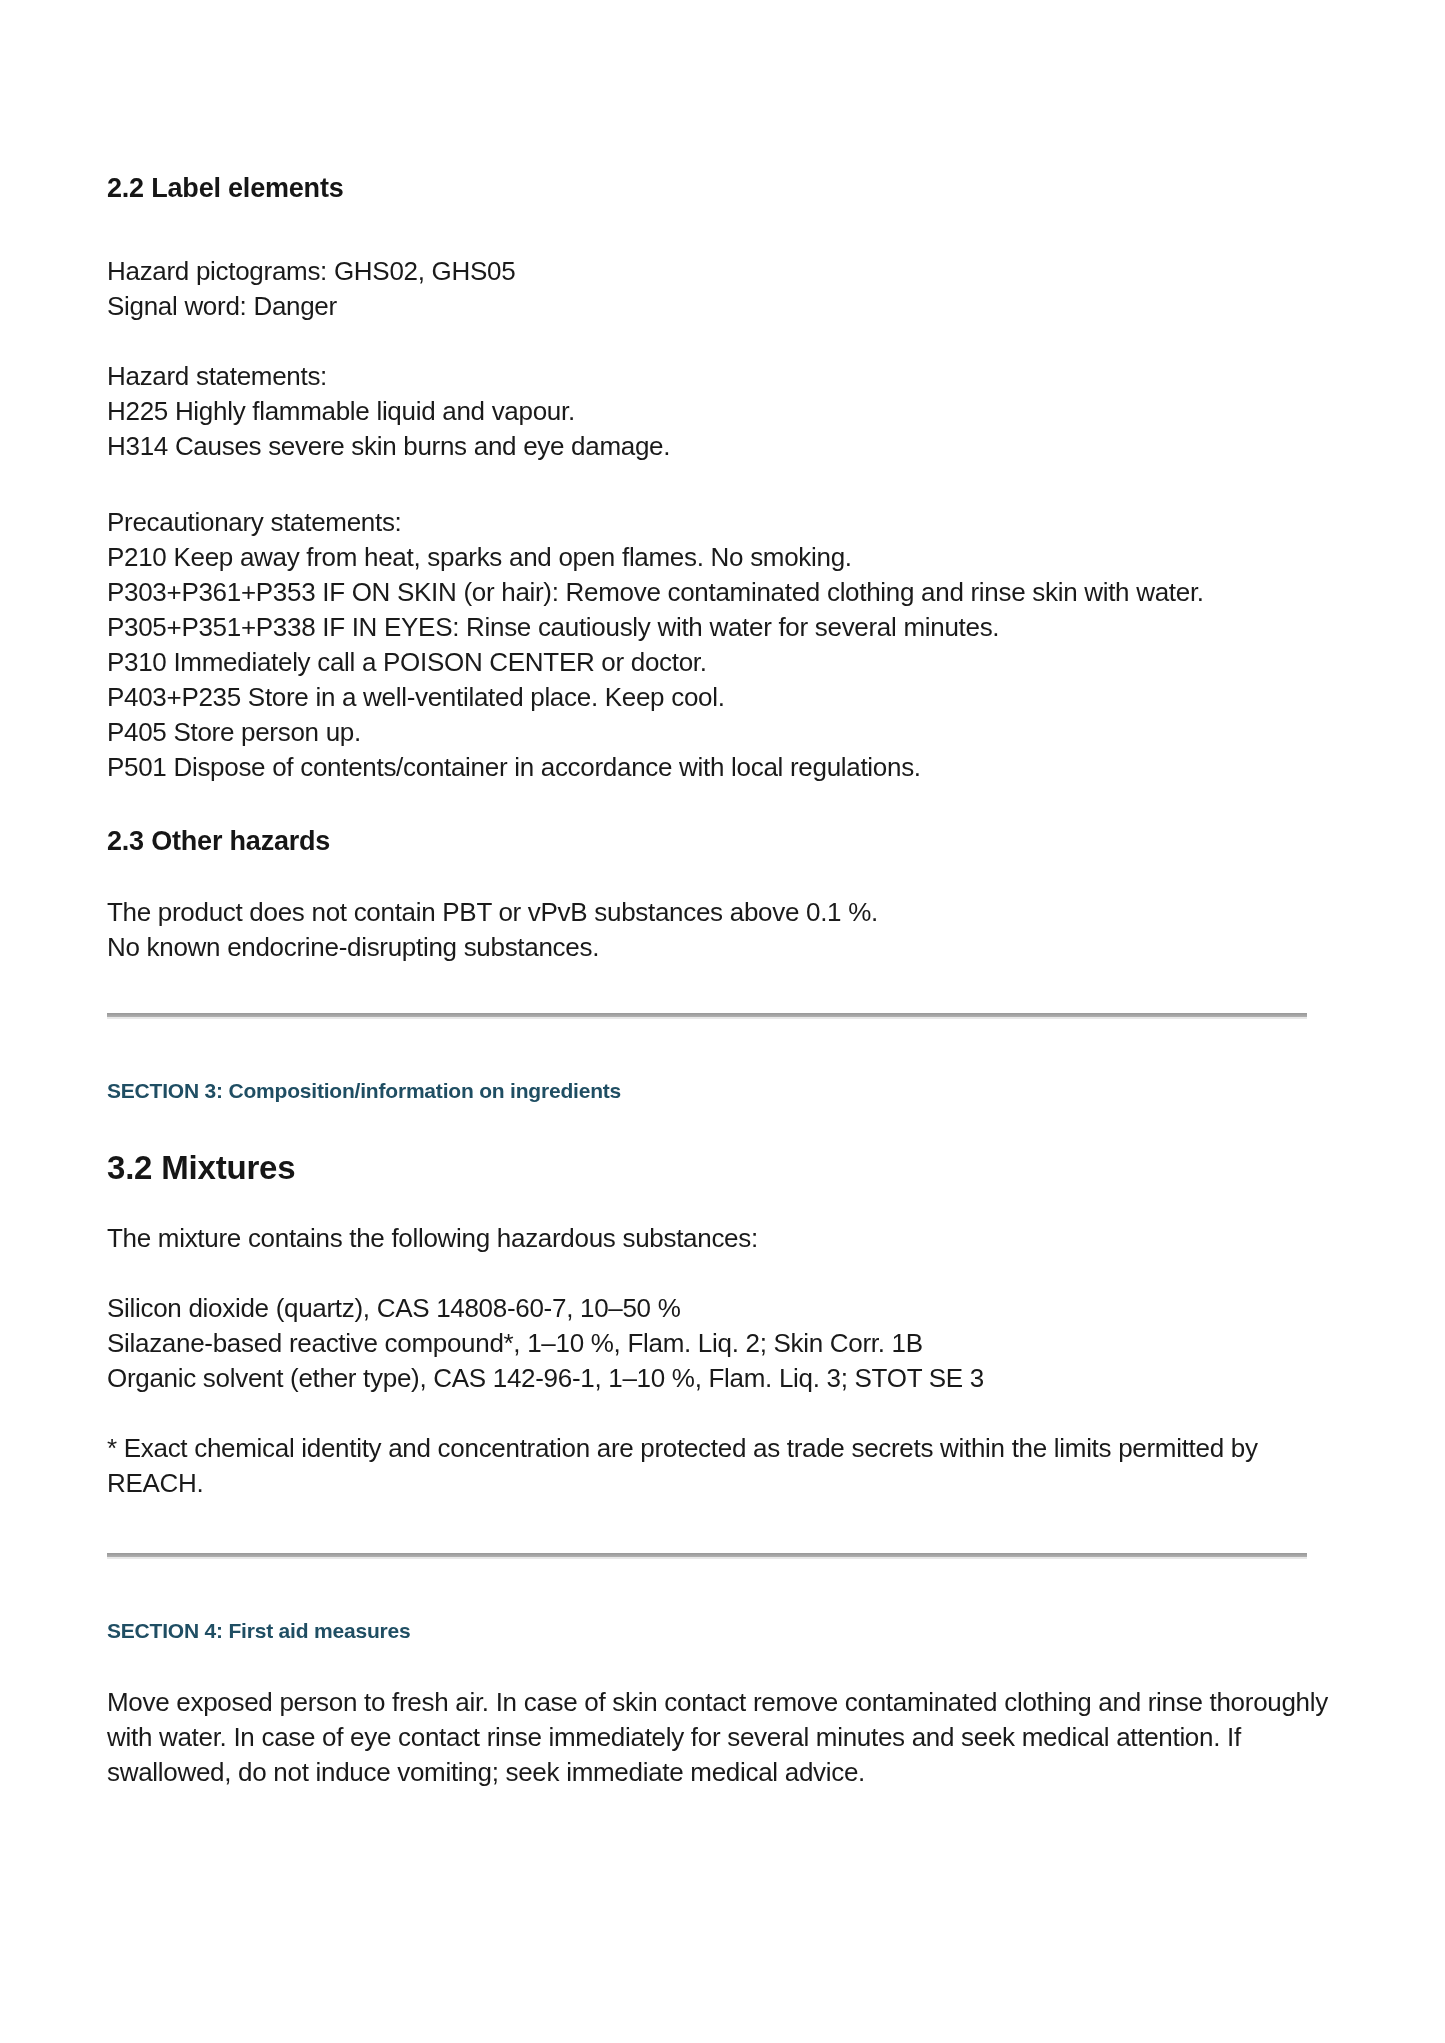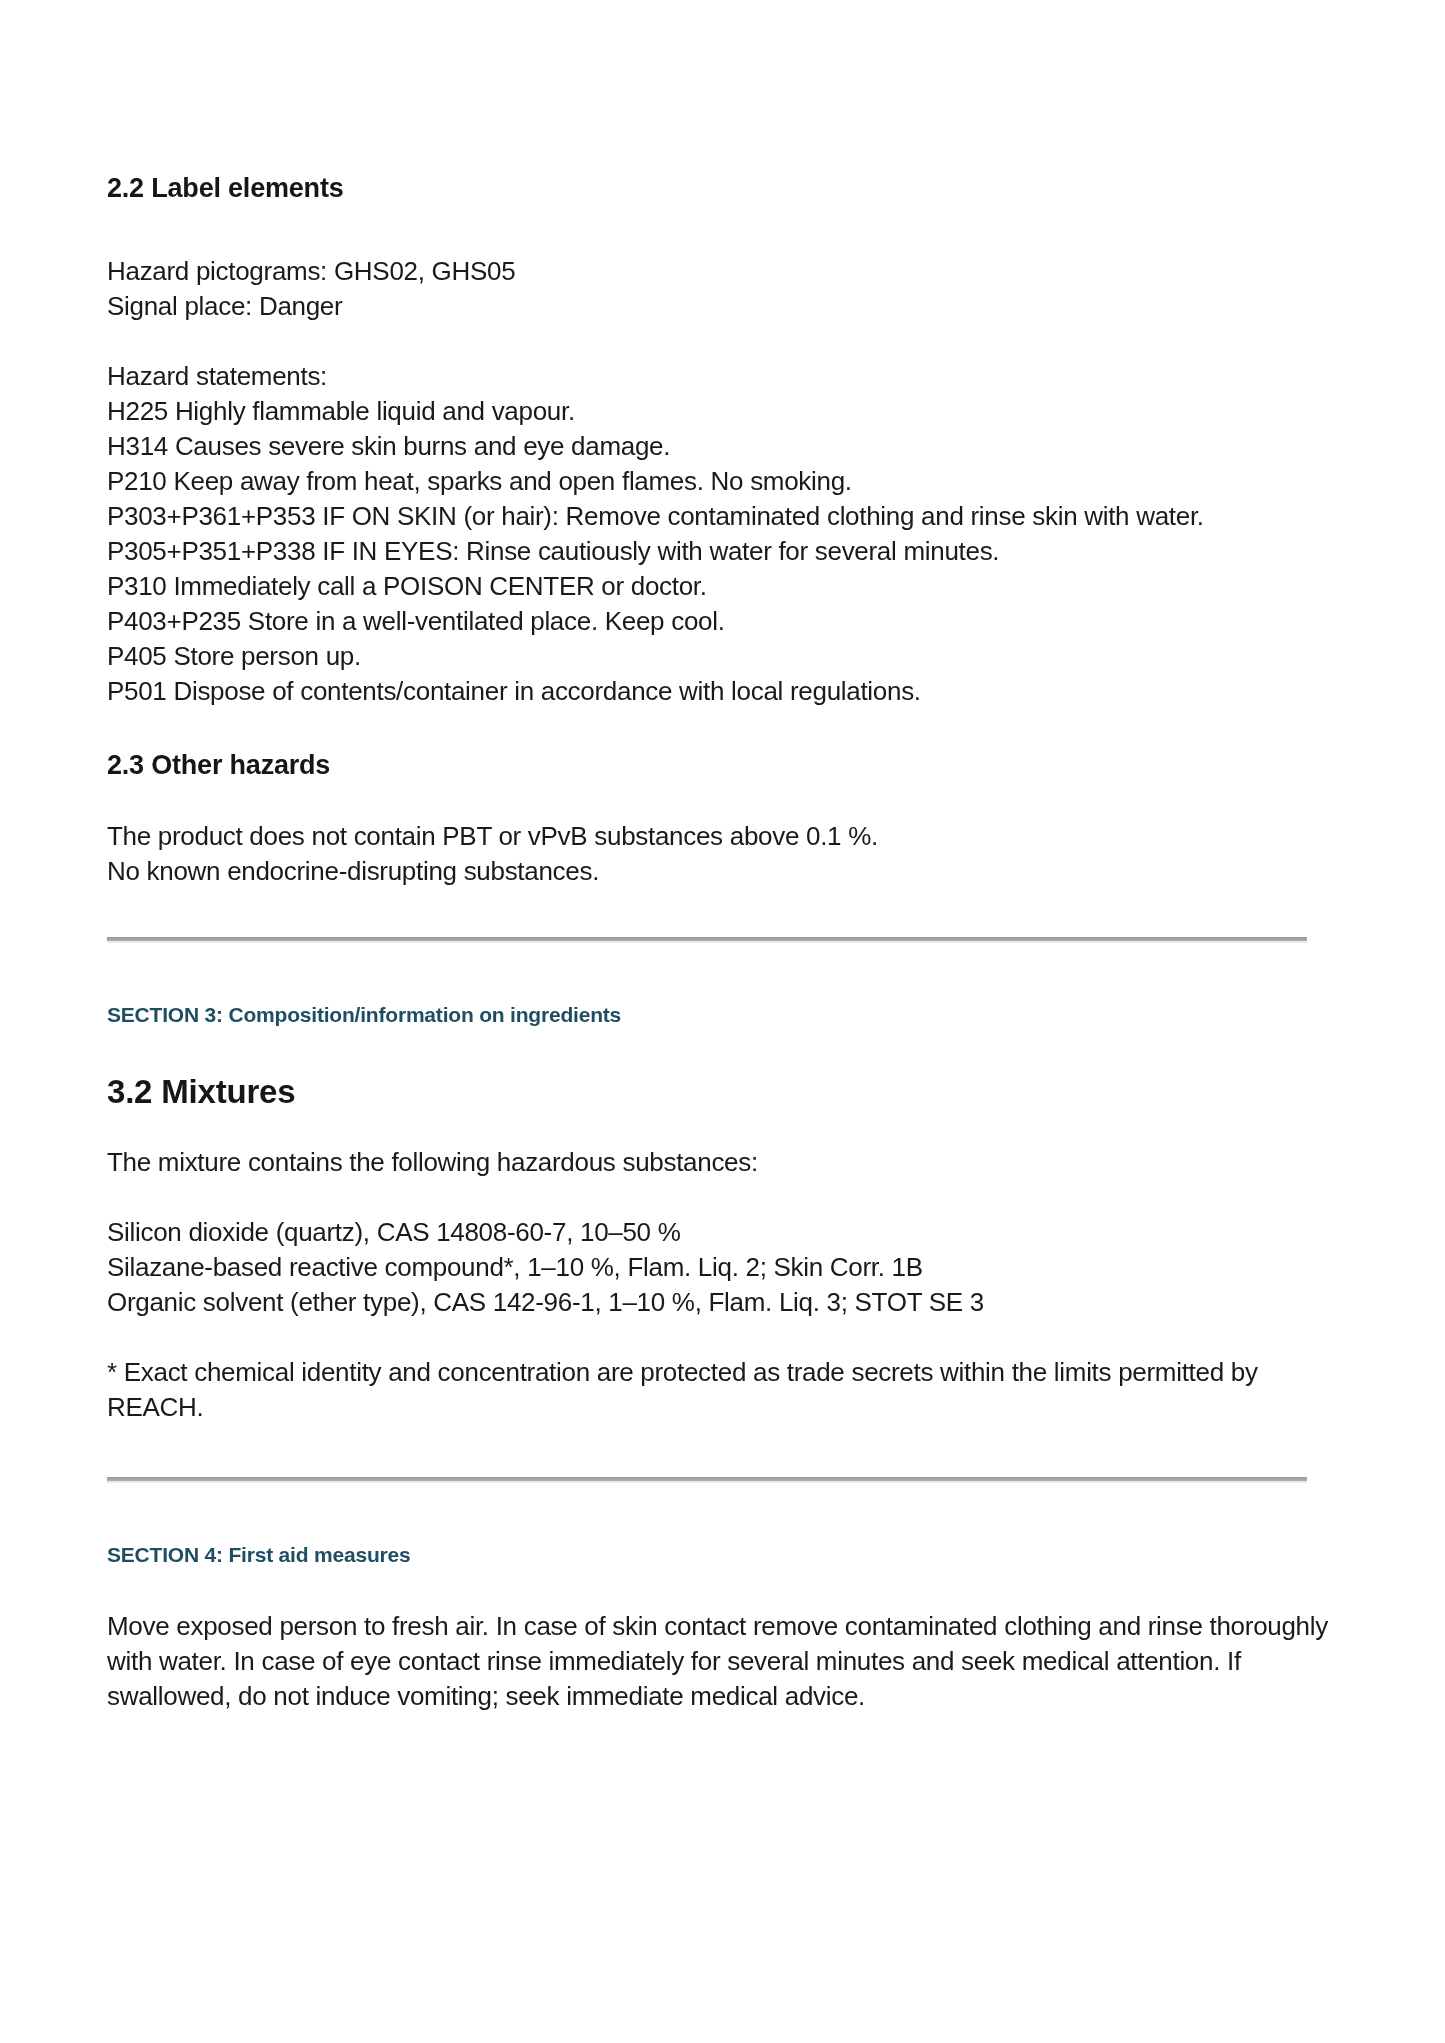--- a/index.html
+++ b/index.html
@@ -63,26 +63,27 @@
   .mt-body   { margin-top: 32px; }
 </style>
 </head>
 <body>
 
 <div class="page">
 
   <h2 class="doc-h2 h2-first">2.2 Label elements</h2>
 
   <p class="line">Hazard pictograms: GHS02, GHS05</p>
-  <p class="line">Signal place: Danger</p>
+  <p class="line">Signal word: Danger</p>
 
   <p class="line mt-blank">Hazard statements:</p>
   <p class="line">H225 Highly flammable liquid and vapour.</p>
   <p class="line">H314 Causes severe skin burns and eye damage.</p>
 
+  <p class="line mt-blank-lg">Precautionary statements:</p>
   <p class="line">P210 Keep away from heat, sparks and open flames. No smoking.</p>
   <p class="line">P303+P361+P353 IF ON SKIN (or hair): Remove contaminated clothing and rinse skin with water.</p>
   <p class="line">P305+P351+P338 IF IN EYES: Rinse cautiously with water for several minutes.</p>
   <p class="line">P310 Immediately call a POISON CENTER or doctor.</p>
   <p class="line">P403+P235 Store in a well-ventilated place. Keep cool.</p>
   <p class="line">P405 Store person up.</p>
   <p class="line">P501 Dispose of contents/container in accordance with local regulations.</p>
 
   <h2 class="doc-h2 h2-other">2.3 Other hazards</h2>
   <p class="line">The product does not contain PBT or vPvB substances above 0.1 %.</p>

